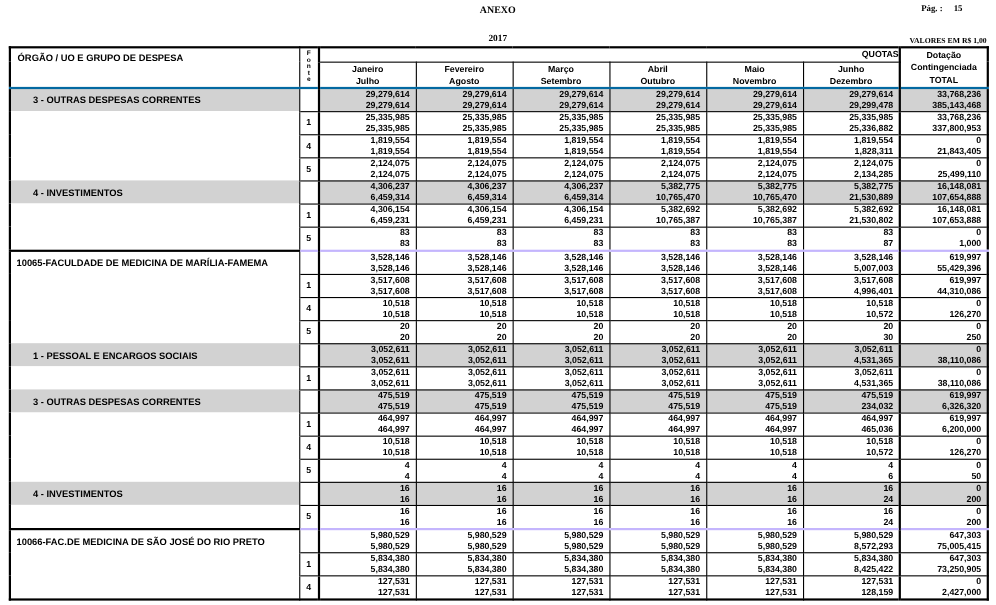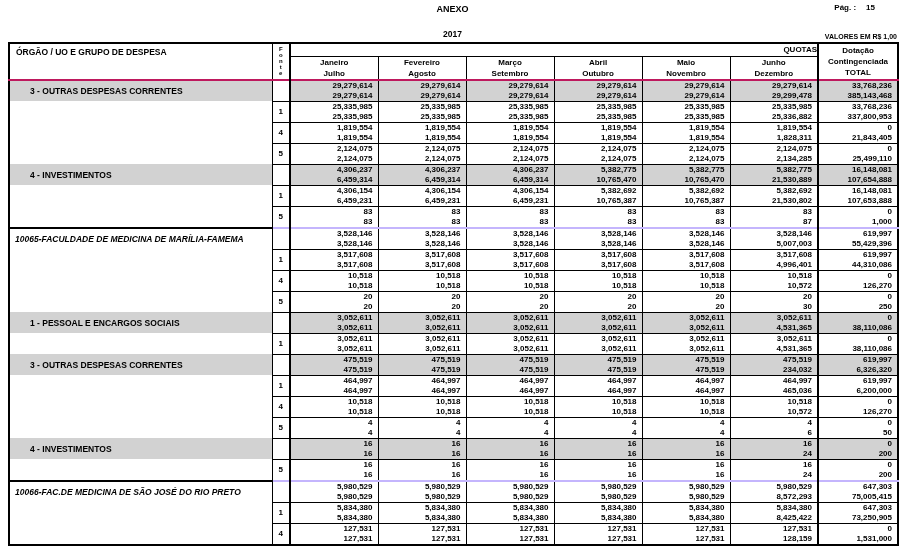--- a/index.html
+++ b/index.html
@@ -5,39 +5,39 @@
   * { box-sizing: border-box; margin: 0; padding: 0; }
   html,body { background:#ffffff; }
   body {
     font-family: "Liberation Sans", "DejaVu Sans", sans-serif;
     font-weight: bold;
     color: #000;
   }
   .page { position: relative; width: 905px; height: 550px; background:#fff; overflow: hidden; }
 
   
-  .doc-header { position: absolute; top:0; left:0; width:905px; height:42px; }
+  .doc-header { position: absolute; top:0; left:0; width:905px; height:42px;font-family:Liberation Serif, serif; }
   .t-anexo { position:absolute; top:4px;  left:0; width:100%; text-align:center; font-size:9px; }
   .t-main  { position:absolute; top:18px; left:0; width:100%; text-align:center; font-size:9px; }
   .t-year  { position:absolute; top:29px; left:0; width:100%; text-align:center; font-size:8.5px; }
   .pag     { position:absolute; top:3px; right:30px; font-size:8px; }
   .pag .num{ margin-left:10px; }
   .note    { position:absolute; top:33px; right:8px; font-size:7px; }
 
   
   table.budget {
     position:absolute; top:42px; left:8px; width:889px;
     border-collapse: collapse; table-layout: fixed;
     border: 2px solid #000;
     font-size: 8px;
   }
   th, td { border: 1px solid #000; padding: 0; }
 
   thead th { font-size: 8px; background:#fff; }
-  thead { border-bottom: 2px solid #be185d; }
+  thead { border-bottom: 2px solid #0369a1; }
   th.org   { text-align:left; vertical-align:top; padding:3px 0 0 6px; font-size:8.5px; }
   th.fonte-h { vertical-align:middle; text-align:center; }
   th.fonte-h span { display:block; font-size:6px; line-height:6px; }
   th.quotas { height:13px; text-align:right; }
   th.month  { height:20px; text-align:center; line-height:11px; }
   th.total-h { text-align:center; line-height:11px; }
 
   .thick-l { border-left: 2px solid #000; }
 
   tbody tr { height: 21px; }
@@ -47,21 +47,21 @@
     border-top:none; border-bottom:none;
   }
   td.fonte { text-align:center; font-size:8px; }
   td.val { text-align:right; padding-right:5px; }
   td.val div { line-height:10px; height:10px; white-space:nowrap; }
 
   tr.group td { background:#d2d2d2; }
   tr.group td.fonte { background:#ffffff; }
 
   tr.uo td { border-top:2px solid #c4b5fd; }
-  tr.uo td.lbl { border-top:2px solid #000; padding-left:5px;font-style:italic; }
+  tr.uo td.lbl { border-top:2px solid #000; padding-left:5px; }
 </style>
 </head>
 <body>
 
 <div class="page">
 
   <div class="doc-header">
     <div class="t-anexo">ANEXO</div>
     <div class="t-year">2017</div>
     <div class="pag">
@@ -821,19 +821,19 @@
           <td class="val">
             <div>127,531</div>
             <div>127,531</div>
           </td>
           <td class="val">
             <div>127,531</div>
             <div>128,159</div>
           </td>
           <td class="val thick-l">
             <div>0</div>
-            <div>1,531,000</div>
+            <div>2,427,000</div>
           </td>
         </tr>
       </tbody>
   </table>
 
 </div>
 
 </body></html>

